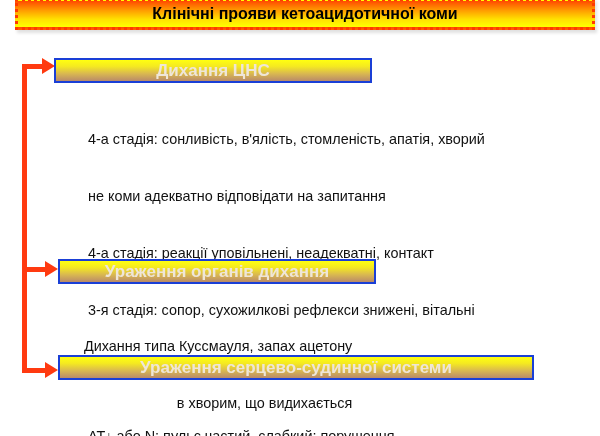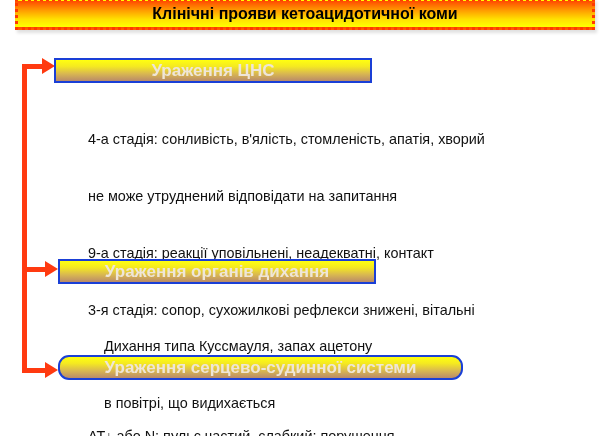--- a/index.html
+++ b/index.html
@@ -53,38 +53,38 @@
 
 <div class="connector" style="left:22px; top:64px; width:5px; height:309px;"></div>
 <div class="connector" style="left:22px; top:64px; width:22px; height:5px;"></div>
 <div class="arrow-head" style="left:42px; top:58px;"></div>
 <div class="connector" style="left:22px; top:267px; width:24px; height:5px;"></div>
 <div class="arrow-head" style="left:45px; top:261px;"></div>
 <div class="connector" style="left:22px; top:368px; width:24px; height:5px;"></div>
 <div class="arrow-head" style="left:45px; top:362px;"></div>
 
 <div class="section-box" style="left:54px; top:58px; width:318px;">
-  <span class="section-text">Ураження ЦНС</span>
+  <span class="section-text">Дихання ЦНС</span>
 </div>
 <div class="body-text" style="left:88px; top:92px;">
   <div>4-а стадія: сонливість, в'ялість, стомленість, апатія, хворий</div>
-  <div>не може утруднений відповідати на запитання</div>
-  <div>9-а стадія: реакції уповільнені, неадекватні, контакт</div>
+  <div>не коми адекватно відповідати на запитання</div>
+  <div>4-а стадія: реакції уповільнені, неадекватні, контакт</div>
   <div>3-я стадія: сопор, сухожилкові рефлекси знижені, вітальні</div>
   
   
 </div>
 
 <div class="section-box" style="left:58px; top:259px; width:318px;">
   <span class="section-text">Ураження органів дихання</span>
 </div>
-<div class="body-text" style="left:104px; top:299px;">
+<div class="body-text" style="left:84px; top:299px;text-align:right;">
   <div>Дихання типа Куссмауля, запах ацетону</div>
-  <div>в повітрі, що видихається</div>
+  <div>в хворим, що видихається</div>
 </div>
 
-<div class="section-box" style="left:58px; top:355px; width:405px;border-radius:11px;">
+<div class="section-box" style="left:58px; top:355px; width:476px;">
   <span class="section-text">Ураження серцево-судинної системи</span>
 </div>
 <div class="body-text" style="left:88px; top:389px;">
   <div>АТ↓ або N; пульс частий, слабкий; порушення</div>
   
 </div>
 
 </body></html>

